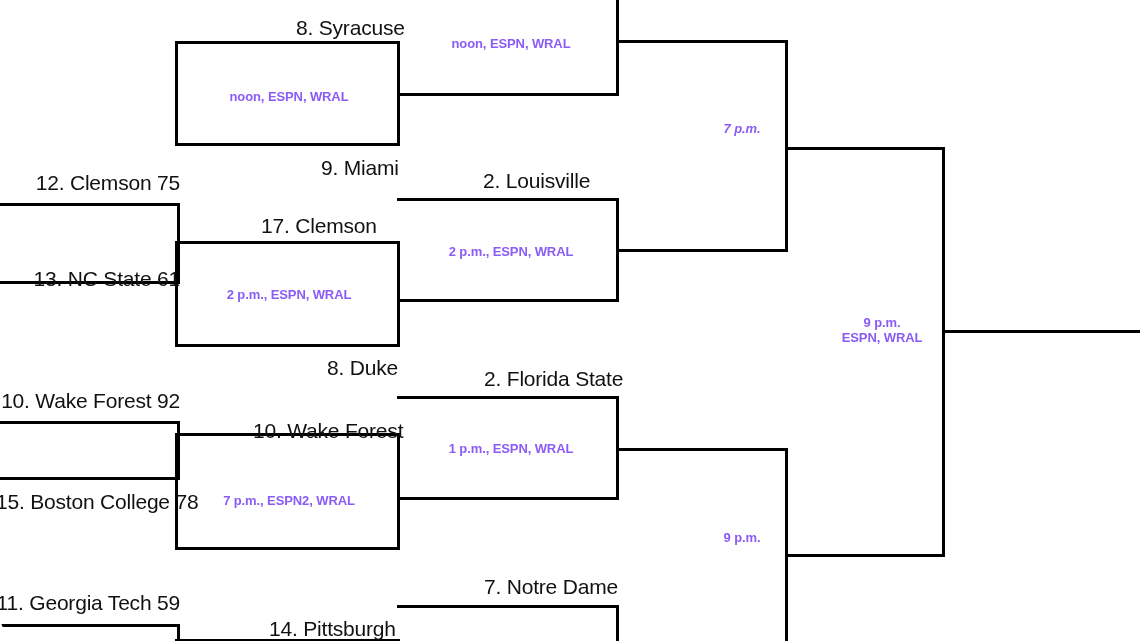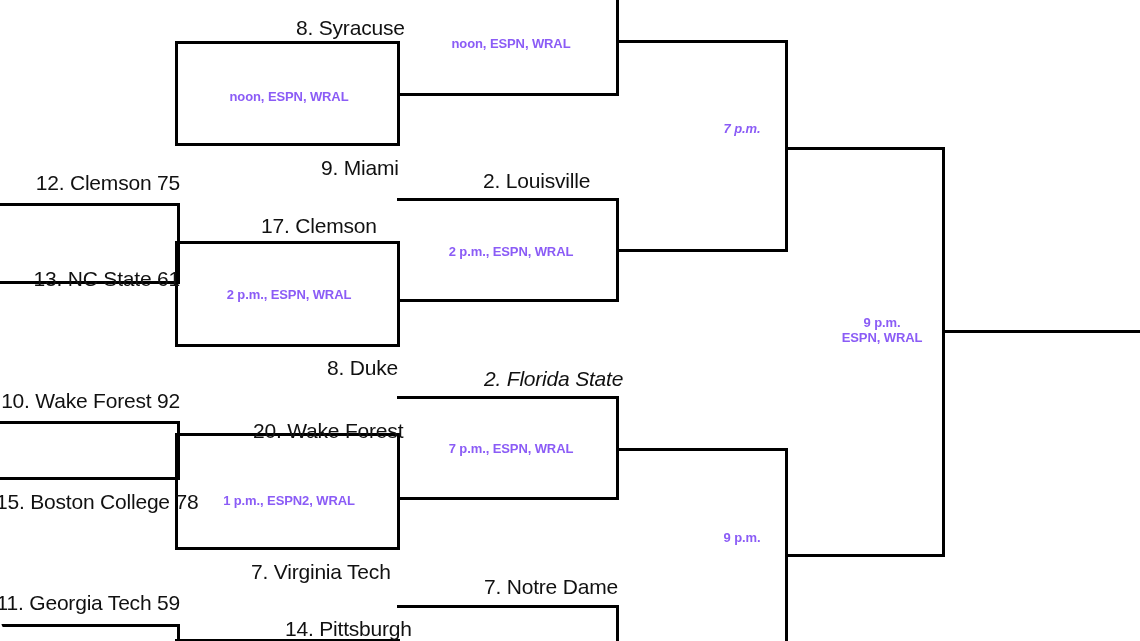--- a/index.html
+++ b/index.html
@@ -109,35 +109,34 @@
   <div class="team right" style="left:-4px; top:171px; width:184px;">12. Clemson 75</div>
   <div class="team right" style="left:-4px; top:267px; width:184px;">13. NC State 61</div>
 
   <div class="team" style="left:261px; top:214px;">17. Clemson</div>
   <div class="team" style="left:483px; top:169px;">2. Louisville</div>
   <div class="team" style="left:327px; top:356px;">8. Duke</div>
 
   <div class="team right" style="left:-4px; top:389px; width:184px;">10. Wake Forest  92</div>
   <div class="team right" style="left:-4px; top:490px; width:184px;">15. Boston College 78</div>
 
-  <div class="team" style="left:253px; top:419px;">20. Wake Forest</div>
-  <div class="team" style="left:484px; top:367px;font-style:italic;">2. Florida State</div>
-  <div class="team" style="left:251px; top:560px;">7. Virginia Tech</div>
+  <div class="team" style="left:253px; top:419px;">10. Wake Forest</div>
+  <div class="team" style="left:484px; top:367px;">2. Florida State</div>
 
   <div class="team right" style="left:-4px; top:591px; width:184px;">11. Georgia Tech 59</div>
-  <div class="team" style="left:269px; top:617px;margin-left:16px;">14. Pittsburgh</div>
+  <div class="team" style="left:269px; top:617px;">14. Pittsburgh</div>
   <div class="team" style="left:484px; top:575px;">7. Notre Dame</div>
 
   <div class="info" style="left:190px; top:89px; width:198px;">noon, ESPN, WRAL</div>
   <div class="info" style="left:190px; top:287px; width:198px;">2 p.m., ESPN, WRAL</div>
-  <div class="info" style="left:190px; top:493px; width:198px;">1 p.m., ESPN2, WRAL</div>
+  <div class="info" style="left:190px; top:493px; width:198px;">7 p.m., ESPN2, WRAL</div>
 
   <div class="info" style="left:412px; top:36px; width:198px;">noon, ESPN, WRAL</div>
   <div class="info" style="left:412px; top:244px; width:198px;">2 p.m., ESPN, WRAL</div>
-  <div class="info" style="left:412px; top:441px; width:198px;">7 p.m., ESPN, WRAL</div>
+  <div class="info" style="left:412px; top:441px; width:198px;">1 p.m., ESPN, WRAL</div>
 
   <div class="info" style="left:662px; top:121px; width:160px;font-style:italic;">7 p.m.</div>
   <div class="info" style="left:662px; top:530px; width:160px;">9 p.m.</div>
 
   <div class="info" style="left:812px; top:315px; width:140px;">
     <span>9 p.m.</span>
     <span class="l2">ESPN, WRAL</span>
   </div>
 
 </div>

